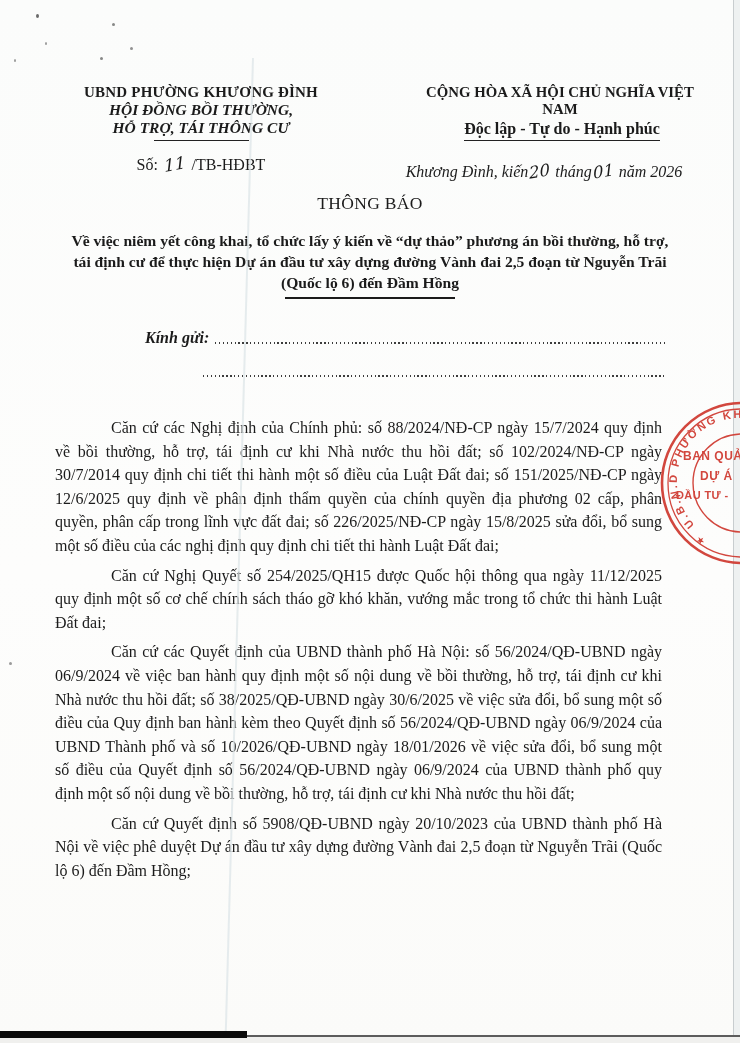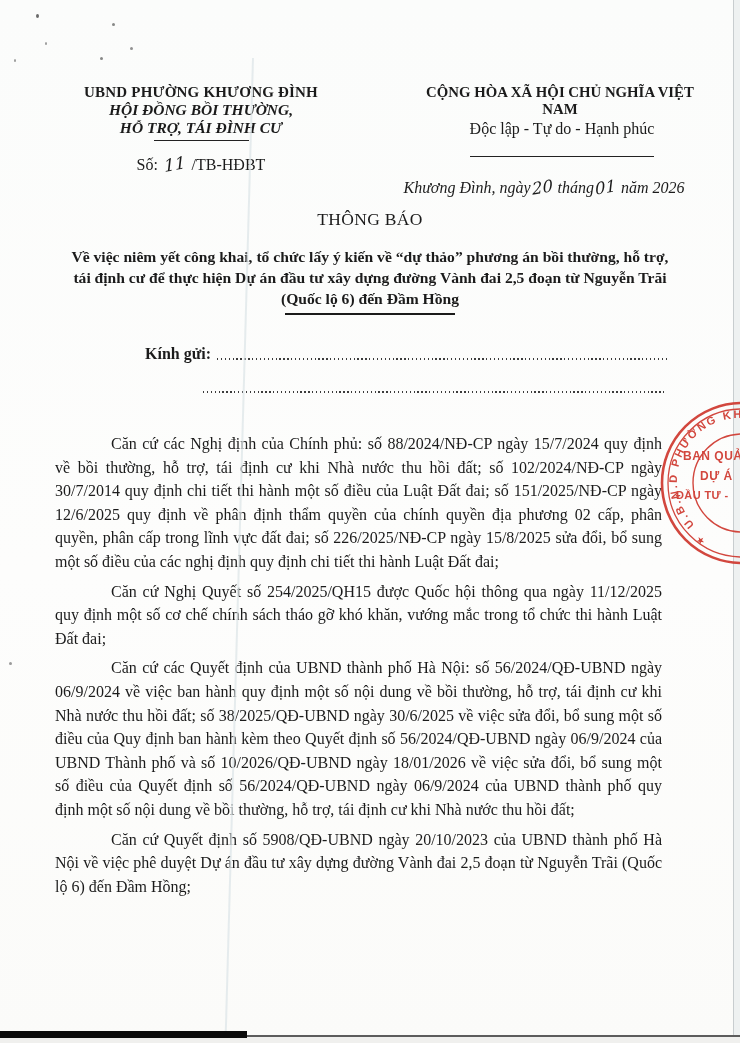--- a/index.html
+++ b/index.html
@@ -34,41 +34,41 @@
   
   .header { display: flex; padding-top: 84px; }
   .header-left { width: 318px; margin-left: 42px; text-align: center; }
   .header-right { width: 312px; margin-left: 28px; text-align: center; }
   .hl-1 { font-weight: bold; font-size: 15px; letter-spacing: .2px; }
   .hl-2, .hl-3 { font-weight: bold; font-size: 15.5px; font-style: italic; }
   .hl-rule { width: 95px; border-bottom: 1.8px solid #222; margin: 3px auto 0; }
   .doc-number { margin-top: 13px; font-size: 16px; }
   .hr-1 { font-weight: bold; font-size: 14.8px; margin-left: 32px; }
   .hr-2 { margin-top: 2px; }
-  .hr-2 span { display: inline-block; font-weight: normal; font-size: 16px; border-bottom: 1.8px solid #222; padding-bottom: 18px; margin-left: 36px; }
+  .hr-2 span { display: inline-block; font-weight: bold; font-size: 16px; border-bottom: 1.8px solid #222; padding-bottom: 2px; margin-left: 36px; }
   .date-line { margin-top: 21px; font-style: italic; font-size: 16px; white-space: nowrap; }
   .handwrite {
     display: inline-block; font-family: "DejaVu Serif", serif; font-style: italic;
     font-size: 17px; transform: rotate(-10deg) skewX(-6deg); font-weight: 500; margin: 0 2px;
   }
   .hw-date { font-size: 16.5px; margin: 0 1px; }
 
   
   .title { text-align: center; margin-top: 12px; font-weight: normal; font-size: 17.5px; letter-spacing: .3px; }
   .subtitle {
     width: 618px; margin: 16px auto 0; text-align: center;
     font-weight: bold; font-size: 15.6px; line-height: 21px;
   }
   .subtitle-rule { width: 170px; border-bottom: 2px solid #1b1b1b; margin: 4px auto 0; }
 
   
   .salutation { margin: 30px 73px 0 145px; }
   .sal-row { display: flex; align-items: flex-end; }
   .sal-row + .sal-row { margin-top: 28px; }
-  .sal-label { font-weight: bold; font-size: 16px; white-space: nowrap; padding-right: 6px; }
+  .sal-label { font-weight: bold; font-style: italic; font-size: 16px; white-space: nowrap; padding-right: 6px; }
   .sal-spacer { width: 58px; }
   .dotline {
     flex: 1; height: 2px; margin-bottom: 3px;
     background: repeating-linear-gradient(to right, #3c3c3c 0 1.3px, transparent 1.3px 3.9px);
   }
 
   
   .body-text { margin: 36px 78px 0 55px; text-align: justify; font-size: 16px; line-height: 23.6px; }
   .body-text p { text-indent: 56px; margin-bottom: 6px; }
 
@@ -95,35 +95,35 @@
   <div class="speck" style="left:45px;top:42px;width:2px;height:3px;opacity:.5"></div>
   <div class="speck" style="left:100px;top:57px;width:3px;height:3px;opacity:.6"></div>
   <div class="speck" style="left:130px;top:47px;width:3px;height:3px;opacity:.55"></div>
   <div class="speck" style="left:14px;top:59px;width:2px;height:3px;opacity:.5"></div>
   <div class="speck" style="left:9px;top:662px;width:3px;height:3px;opacity:.5"></div>
 
   <div class="header">
     <div class="header-left">
       <div class="hl-1">UBND PHƯỜNG KHƯƠNG ĐÌNH</div>
       <div class="hl-2">HỘI ĐỒNG BỒI THƯỜNG,</div>
-      <div class="hl-3">HỖ TRỢ, TÁI ĐÌNH CƯ</div>
+      <div class="hl-3">HỖ TRỢ, TÁI THÔNG CƯ</div>
       <div class="hl-rule"></div>
       <div class="doc-number">
         <span>Số:</span>
         <span class="handwrite">11</span>
         <span>/TB-HĐBT</span>
       </div>
     </div>
     <div class="header-right">
       <div class="hr-1">CỘNG HÒA XÃ HỘI CHỦ NGHĨA VIỆT NAM</div>
       <div class="hr-2">
         <span>Độc lập - Tự do - Hạnh phúc</span>
       </div>
       <div class="date-line">
-        <span>Khương Đình, ngày</span><span class="handwrite hw-date">20</span>
+        <span>Khương Đình, kiến</span><span class="handwrite hw-date">20</span>
         <span>tháng</span><span class="handwrite hw-date">01</span>
         <span>năm 2026</span>
       </div>
     </div>
   </div>
 
   <div class="title">THÔNG BÁO</div>
   <div class="subtitle">Về việc niêm yết công khai, tổ chức lấy ý kiến về “dự thảo” phương án bồi thường, hỗ trợ, tái định cư để thực hiện Dự án đầu tư xây dựng đường Vành đai 2,5 đoạn từ Nguyễn Trãi (Quốc lộ 6) đến Đầm Hồng</div>
   <div class="subtitle-rule"></div>
 

